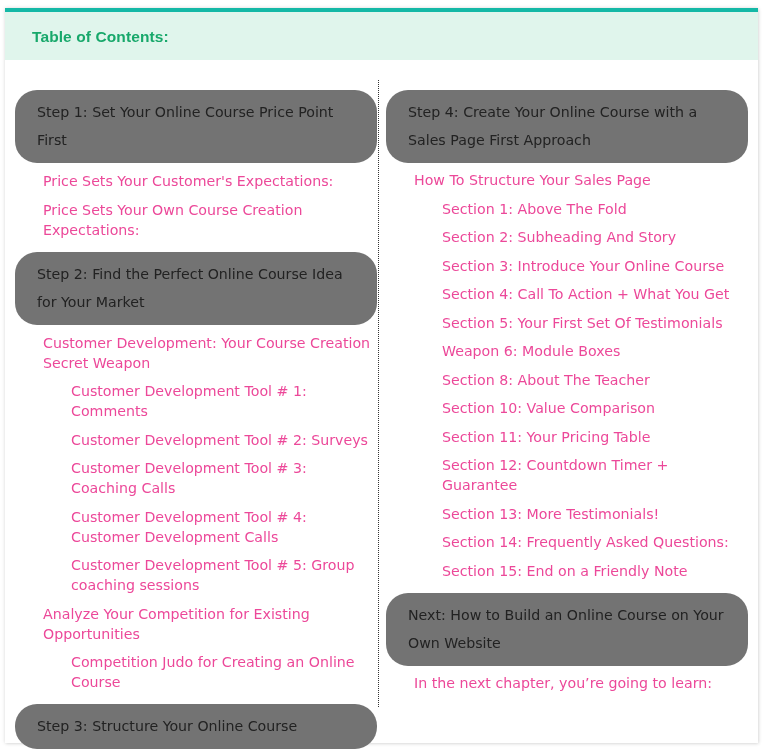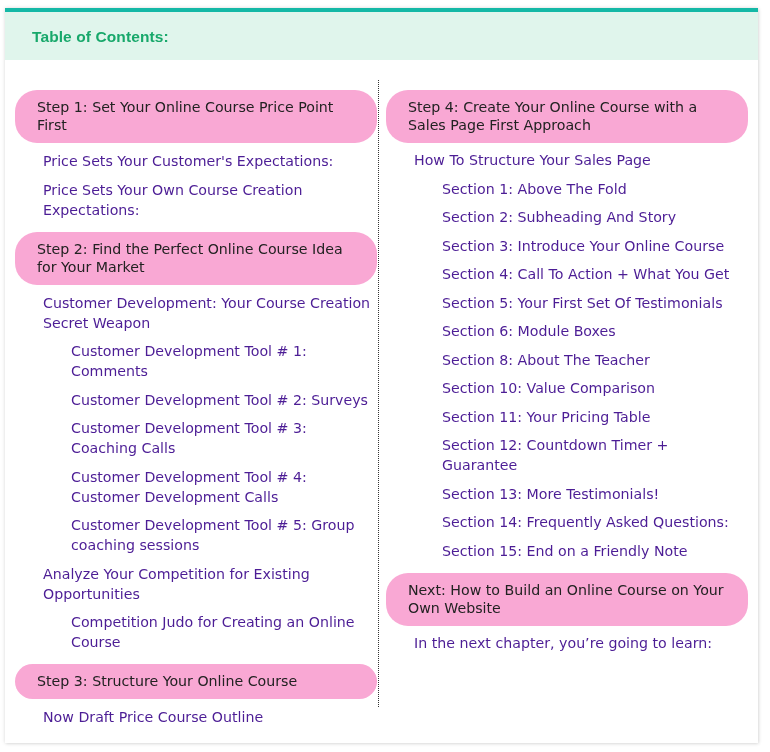--- a/index.html
+++ b/index.html
@@ -25,28 +25,28 @@
   .divider {
     position: absolute; left: 373px; top: 68px; height: 627px; width: 0;
     border-left: 1px dotted #333;
   }
 
   .col { position: absolute; top: 78px; }
   .col-left { left: 10px; width: 362px; }
   .col-right { left: 381px; width: 362px; }
 
   .step {
-    background: #f9a8d4; border-radius: 22px;
-    color: #222; font-size: 14.2px; line-height: 18px;
+    background: #737373; border-radius: 22px;
+    color: #222; font-size: 14.2px; line-height: 28px;
     padding: 8px 16px 9px 22px;
     margin-bottom: 7px;
   }
   .col-left .step { margin-bottom: 8px; }
   .item {
-    color: #4c1d95; font-size: 14.2px; line-height: 20px;
+    color: #ec4899; font-size: 14.2px; line-height: 20px;
     margin-bottom: 8.5px;
   }
   .lvl1 { padding-left: 28px; }
   .col-right .lvl1 { padding-left: 28px; }
   .lvl2 { padding-left: 56px; }
 
   .gap-after { margin-bottom: 12px; }
 </style>
 </head>
 <body>
@@ -78,21 +78,21 @@
   </div>
 
   <div class="col col-right">
     <div class="step">Step 4: Create Your Online Course with a Sales Page First Approach</div>
     <div class="item lvl1">How To Structure Your Sales Page</div>
     <div class="item lvl2">Section 1: Above The Fold</div>
     <div class="item lvl2">Section 2: Subheading And Story</div>
     <div class="item lvl2">Section 3: Introduce Your Online Course</div>
     <div class="item lvl2">Section 4: Call To Action + What You Get</div>
     <div class="item lvl2">Section 5: Your First Set Of Testimonials</div>
-    <div class="item lvl2">Section 6: Module Boxes</div>
+    <div class="item lvl2">Weapon 6: Module Boxes</div>
     <div class="item lvl2">Section 8: About The Teacher</div>
     <div class="item lvl2">Section 10: Value Comparison</div>
     <div class="item lvl2">Section 11: Your Pricing Table</div>
     <div class="item lvl2">Section 12: Countdown Timer + Guarantee</div>
     <div class="item lvl2">Section 13: More Testimonials!</div>
     <div class="item lvl2">Section 14: Frequently Asked Questions:</div>
     <div class="item lvl2 gap-after">Section 15: End on a Friendly Note</div>
 
     <div class="step">Next: How to Build an Online Course on Your Own Website</div>
     <div class="item lvl1">In the next chapter, you’re going to learn:</div>

